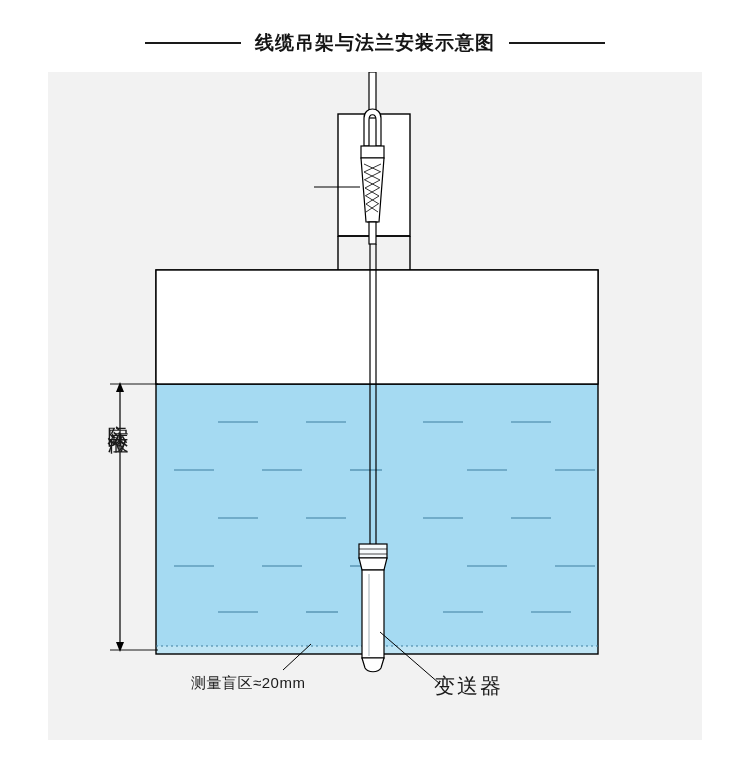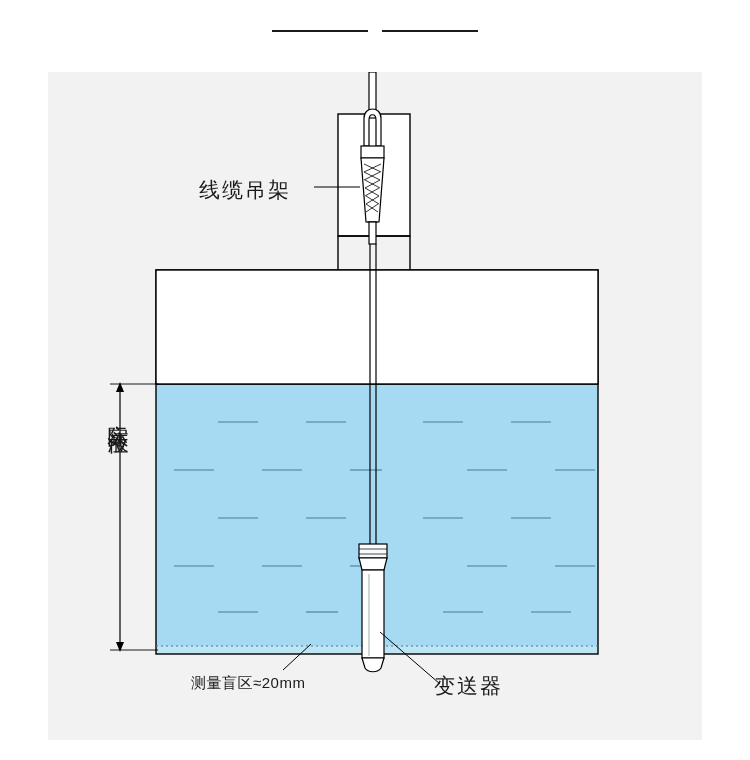--- a/index.html
+++ b/index.html
@@ -87,20 +87,21 @@
     letter-spacing: 2px;
   }
 </style>
 </head>
 <body>
 
 <div class="page">
 
   <div class="title-row">
     <div class="title-rule"></div>
+    <div class="title-text">线缆吊架与法兰安装示意图</div>
     <div class="title-rule"></div>
   </div>
 
   <div class="figure">
 
     <svg class="svg-wrap" width="654" height="668" viewBox="0 0 654 668">
 
       <rect x="108" y="312" width="442" height="270" fill="#a5daf2"></rect>
 
       <rect x="108" y="574" width="442" height="8" fill="#bfe5f5"></rect>
@@ -201,19 +202,18 @@
         <line x1="62" y1="578" x2="110" y2="578" stroke-width="0.9"></line>
       </g>
 
       <line x1="266" y1="115" x2="312" y2="115" stroke="#000000" stroke-width="1"></line>
 
       <line x1="235" y1="598" x2="263" y2="572" stroke="#000000" stroke-width="1"></line>
 
       <line x1="332" y1="560" x2="392" y2="612" stroke="#000000" stroke-width="1"></line>
     </svg>
 
-    <div class="lbl lbl-cable">线缆吊架</div>
     <div class="lbl lbl-level">实际液位</div>
     <div class="lbl lbl-blind">测量盲区≈20mm</div>
     <div class="lbl lbl-trans">变送器</div>
 
   </div>
 </div>
 
 </body></html>

